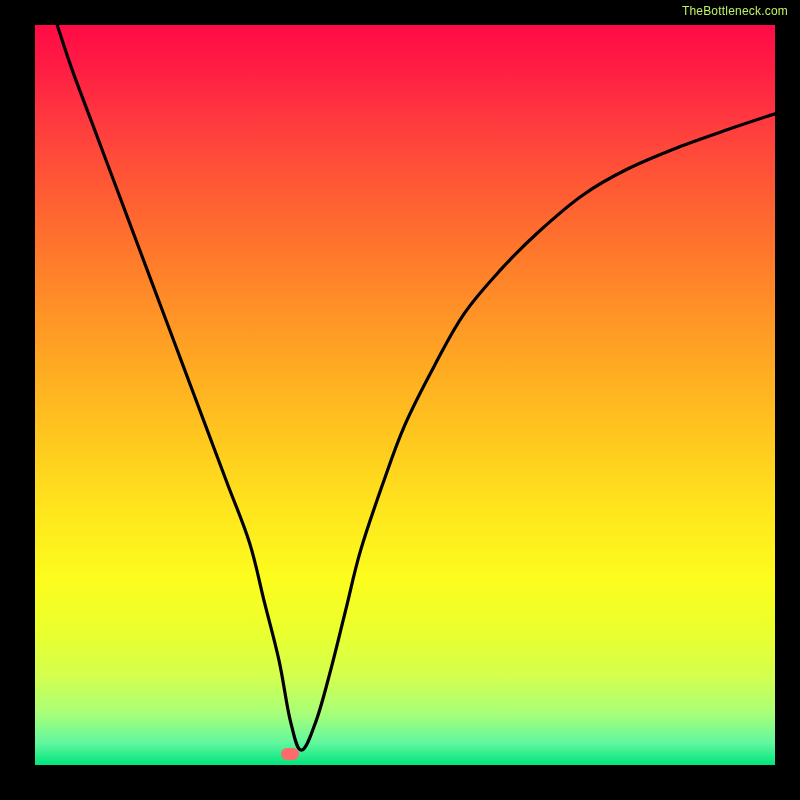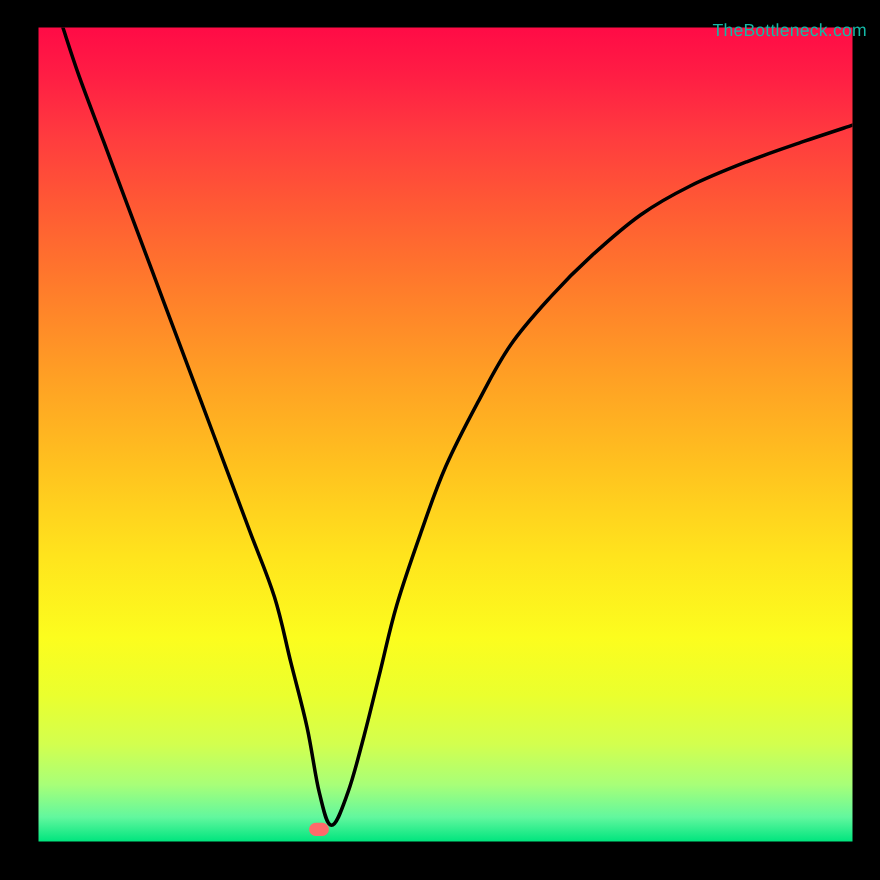--- a/index.html
+++ b/index.html
@@ -38,24 +38,24 @@
       #fcfd1e 75%,
       #eaff2e 82%,
       #d3ff4e 88%,
       #a8ff78 93%,
       #62f79e 97%,
       #00e57e 100%
     );
   }
   .watermark {
     position: absolute;
-    top: 20px;
+    top: 4px;
     right: 12px;
-    color: #14b8a6;
-    font-size: 16px;
+    color: #bef264;
+    font-size: 12px;
     letter-spacing: 0.2px;
     user-select: none;
   }
   svg.curve {
     position: absolute;
     left: 0;
     top: 0;
     width: 740px;
     height: 740px;
   }

